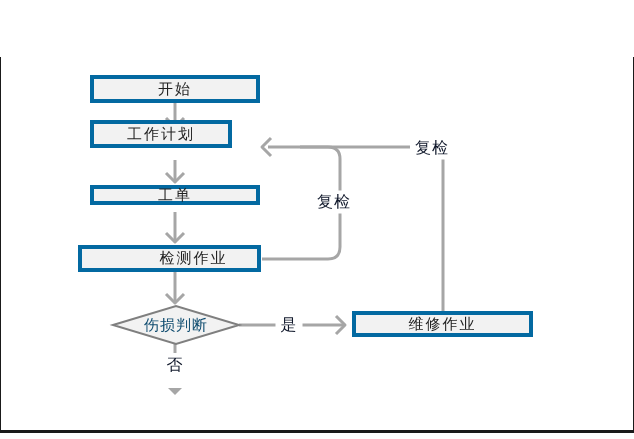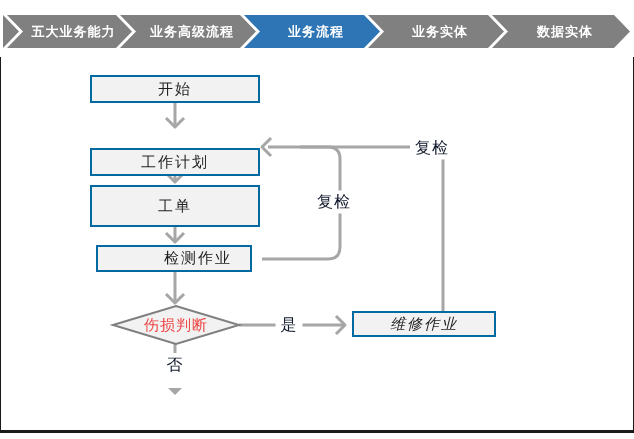--- a/index.html
+++ b/index.html
@@ -12,70 +12,52 @@
     clip-path:polygon(0 0,100% 50%,0 100%);}
   .chev{position:absolute;top:0;height:33px;background:#808080;
     clip-path:polygon(0 0,calc(100% - 16px) 0,100% 50%,calc(100% - 16px) 100%,0 100%,16px 50%);
     display:flex;align-items:center;justify-content:center;
     color:#fff;font-size:13px;font-weight:bold;letter-spacing:1px;padding-left:8px;box-sizing:border-box;}
   .chev.active{background:#2E75B6;}
   .c1{left:7px;width:125px;} .c2{left:120px;width:136px;} .c3{left:244px;width:136px;}
   .c4{left:368px;width:136px;} .c5{left:492px;width:138px;}
 
   
-  .node{position:absolute;box-sizing:border-box;background:#F2F2F2;border:2px solid #0369a1;
+  .node{position:absolute;box-sizing:border-box;background:#F2F2F2;border:4px solid #0369a1;
     display:flex;align-items:center;justify-content:center;
     font-size:15px;color:#1f1f1f;letter-spacing:2px;}
   .n-start{left:90px;top:75px;width:170px;height:28px;}
-  .n-plan{left:90px;top:148px;width:170px;height:28px;}
-  .n-order{left:90px;top:185px;width:170px;height:42px;}
-  .n-inspect{left:96px;top:245px;width:156px;height:27px;padding-left:48px;}
-  .n-repair{left:352px;top:311px;width:144px;height:26px;font-style:italic;}
+  .n-plan{left:90px;top:120px;width:142px;height:28px;}
+  .n-order{left:90px;top:185px;width:170px;height:20px;}
+  .n-inspect{left:78px;top:245px;width:183px;height:27px;padding-left:48px;}
+  .n-repair{left:352px;top:311px;width:181px;height:26px;}
   .n-end{left:90px;top:396px;width:170px;height:26px;}
 
   .svg-layer{position:absolute;left:0;top:0;}
 
   .diamond-label{position:absolute;left:176px;top:325px;transform:translate(-50%,-50%);
-    font-size:15px;color:#ef4444;letter-spacing:1px;white-space:nowrap;}
+    font-size:15px;color:#0c4a6e;letter-spacing:1px;white-space:nowrap;}
 
   .edge-label{position:absolute;transform:translate(-50%,-50%);background:#fff;
     padding:1px 5px;font-size:16px;color:#0f172a;letter-spacing:1px;white-space:nowrap;}
   .lbl-recheck-inner{left:334px;top:202px;}
   .lbl-recheck-outer{left:432px;top:148px;}
   .lbl-yes{left:289px;top:325px;}
   .lbl-no{left:175px;top:365px;}
 
   
   .page-frame{position:absolute;left:0;top:57px;width:632px;height:373px;
     border-left:1px solid #1a1a1a;border-right:1px solid #1a1a1a;border-bottom:3px solid #1a1a1a;
     pointer-events:none;}
 </style>
 </head>
 <body>
 
 <div id="canvas">
 
-  <div class="crumb-band">
-    <div class="crumb-lead"></div>
-    <div class="chev c1">
-      <span>五大业务能力</span>
-    </div>
-    <div class="chev c2">
-      <span>业务高级流程</span>
-    </div>
-    <div class="chev c3 active">
-      <span>业务流程</span>
-    </div>
-    <div class="chev c4">
-      <span>业务实体</span>
-    </div>
-    <div class="chev c5">
-      <span>数据实体</span>
-    </div>
-  </div>
 
   <svg class="svg-layer" width="634" height="439" viewBox="0 0 634 439">
     <g stroke="#A6A6A6" stroke-width="3" fill="none" stroke-linejoin="round">
 
       <path d="M175 103 V126"></path>
       <polyline points="166,118 175,127 184,118"></polyline>
 
       <path d="M175 160 V181"></path>
       <polyline points="166,173 175,182 184,173"></polyline>
 

